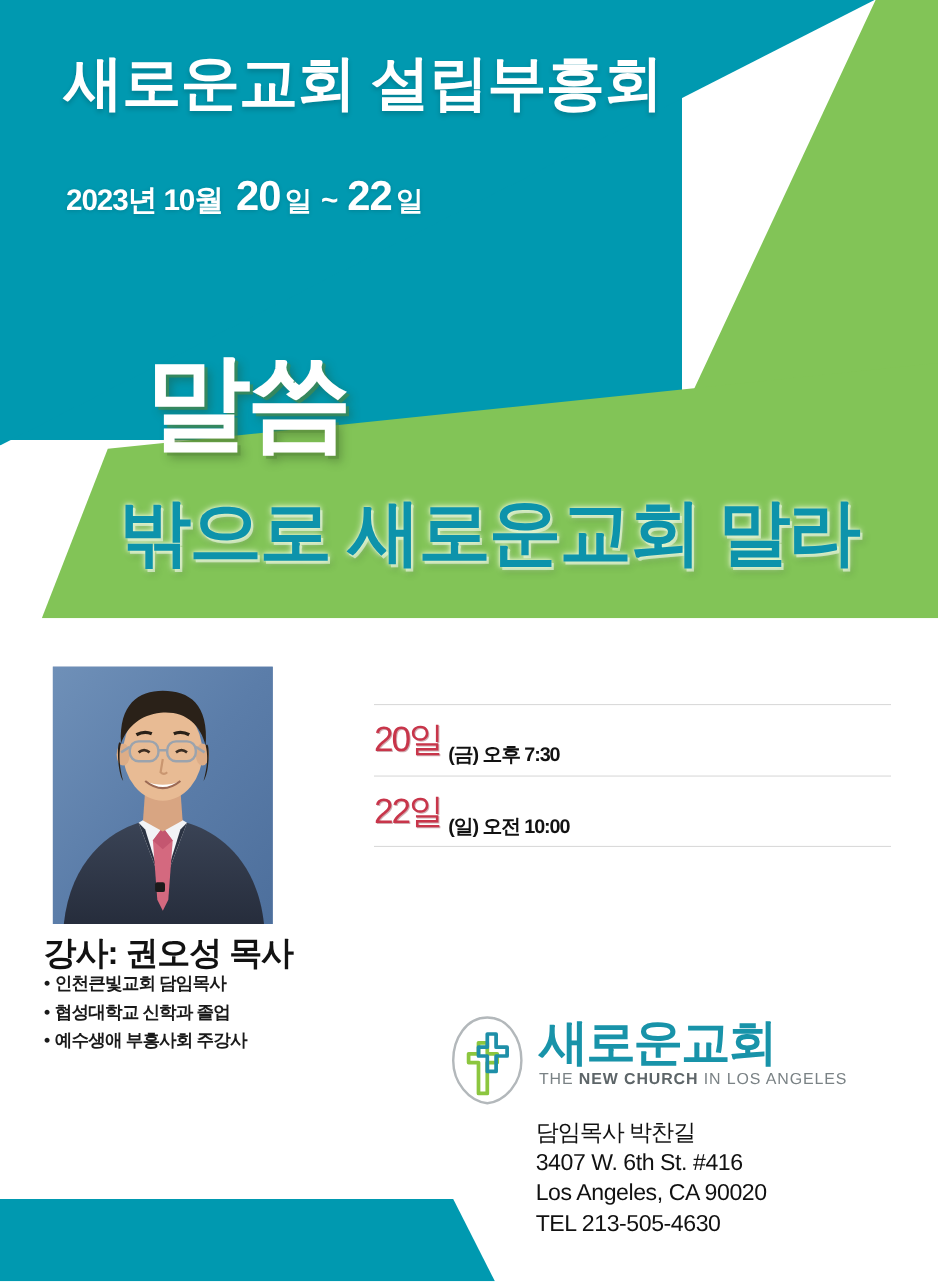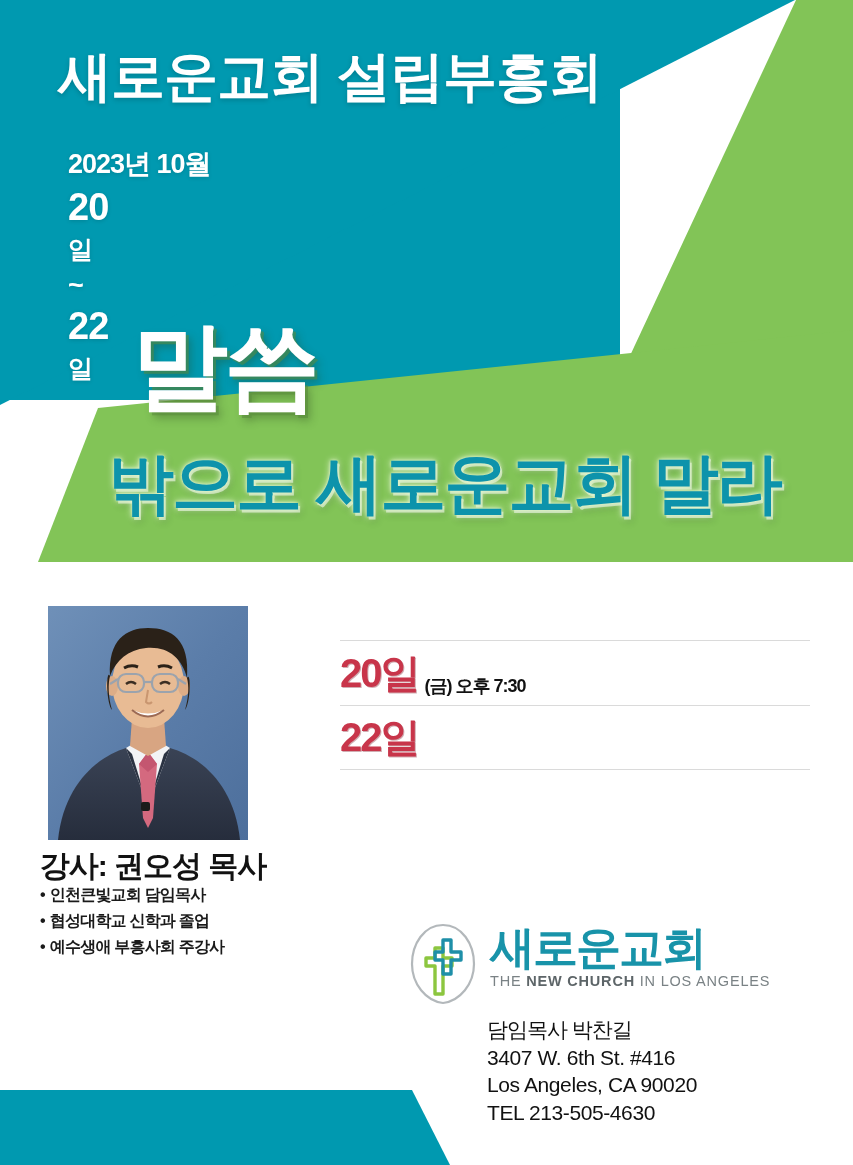--- a/index.html
+++ b/index.html
@@ -41,25 +41,24 @@
 
   
   #poster-title {
     position:absolute; left:58px; top:48px;
     font-size:54px; font-weight:bold; color:#ffffff;
     letter-spacing:-1px; line-height:1.05;
     text-shadow: 0 2px 5px rgba(0,0,0,0.18);
     white-space:nowrap;
   }
   #poster-dates {
-    position:absolute; left:60px; top:146px;
+    position:absolute; left:60px; top:158px;
     color:#ffffff; white-space:nowrap;
     display:flex; align-items:baseline; gap:4px;
     text-shadow: 0 1px 4px rgba(0,0,0,0.15);
-    flex-direction: column;
   }
   #poster-dates .sm { font-size:27px; font-weight:bold; letter-spacing:-1px;}
   #poster-dates .lg { font-size:38px; font-weight:bold; letter-spacing:-1px; margin-left:8px;}
   #poster-dates .md { font-size:25px; font-weight:bold; }
   #poster-dates .tilde { font-size:27px; font-weight:bold; margin:0 4px; }
 
   
   #hero-word {
     position:absolute; left:132px; top:318px;
     font-size:96px; font-weight:bold; color:#ffffff;
@@ -114,21 +113,21 @@
     position:absolute; left:340px; top:640px; width:470px;
   }
   .sched-row {
     border-top:1.5px solid #dadada;
     height:65px;
     display:flex; align-items:center;
     white-space:nowrap;
   }
   .sched-row:last-child { border-bottom:1.5px solid #dadada; }
   .sched-day {
-    font-size:40px; font-weight:bold; color:#c8354a;
+    font-size:32px; font-weight:normal; color:#c8354a;
     letter-spacing:-2px;
     text-shadow:1px 1px 0 rgba(120,20,35,0.35);
   }
   .sched-detail {
     font-size:18px; font-weight:bold; color:#121212;
     letter-spacing:-1px; margin-left:6px;
     padding-bottom:2px;
     margin-top:28px;
   }
 
@@ -253,20 +252,21 @@
   <div class="bio-item">예수생애 부흥사회 주강사</div>
 </div>
 
 <div id="schedule">
   <div class="sched-row">
     <span class="sched-day">20일</span>
     <span class="sched-detail">(금) 오후 7:30</span>
   </div>
   <div class="sched-row">
     <span class="sched-day">22일</span>
+    <span class="sched-detail">(일) 오전 10:00</span>
   </div>
 </div>
 
 <div id="church-logo">
   <span id="logo-mark">
     <svg viewBox="0 0 82 84" xmlns="http://www.w3.org/2000/svg">
 
       <path d="M41 3 C60 3 72 22 72 42 C72 62 58 79 41 81 C24 79 10 62 10 42 C10 22 22 3 41 3 Z" fill="none" stroke="#b3b8bb" stroke-width="2.2"></path>
 
       <path d="M33 26 L41 26 L41 36 L50 36 L50 44 L41 44 L41 72 L33 72 L33 44 L24 44 L24 36 L33 36 Z" fill="none" stroke="#8cc63f" stroke-width="3.4" stroke-linejoin="round"></path>

